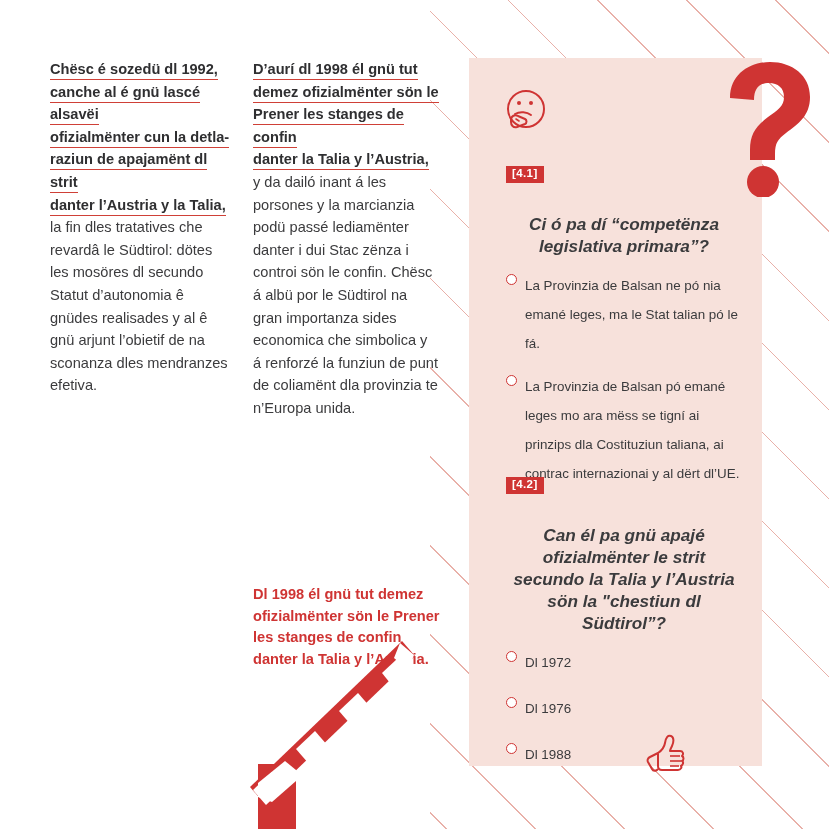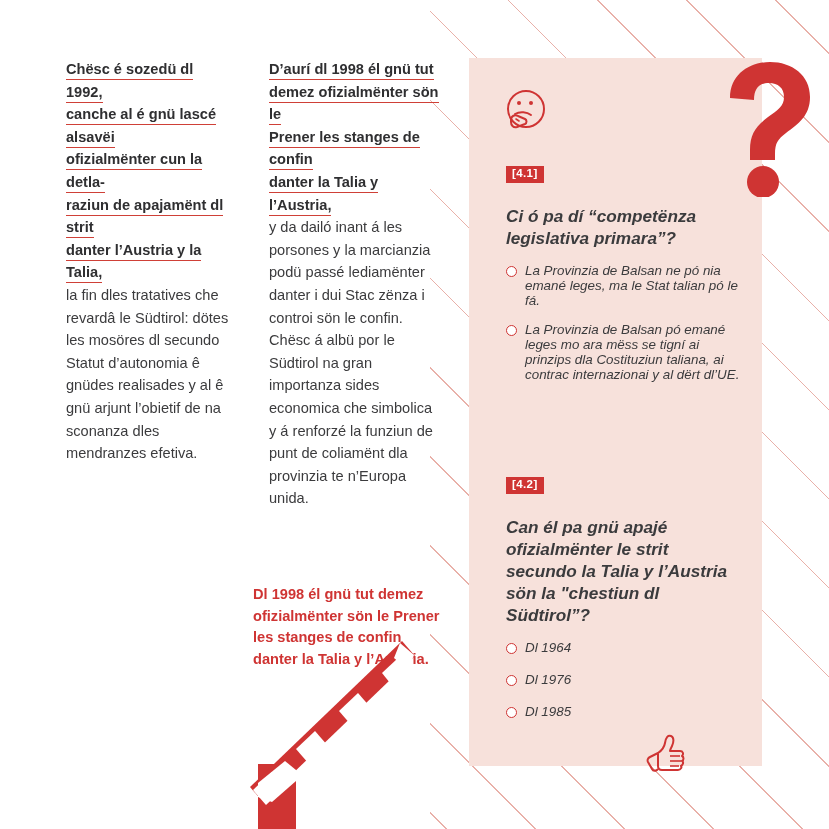--- a/index.html
+++ b/index.html
@@ -46,21 +46,21 @@
   
   .col {
     position: absolute;
     color: #3b3b3d;
     font-size: 14.6px;
     line-height: 22.6px;
   }
   #col1 { left: 50px; top: 58px;  width: 183px; }
   #col2 { left: 253px; top: 58px; width: 186px; }
 
-  .col p { margin: 0 0 22px 16px; }
+  .col p { margin: 0 0 22px 0; }
 
   .lead {
     font-weight: bold;
     color: #2f2f31;
   }
   
   .lead .ul {
     border-bottom: 1.3px solid #cf4037;
     display: inline;
     box-decoration-break: clone;
@@ -139,28 +139,28 @@
     line-height: 1;
     margin-bottom: 14px;
   }
 
   .qtext {
     font-style: italic;
     font-weight: bold;
     font-size: 17.2px;
     line-height: 22px;
     color: #3b3b3d;
-    margin: 8px 0 14px 0;
+    margin: 16px 0 14px 0;
+    text-align: center;
   }
 
   .opt {
     position: relative;
-    font-style: italic;
     font-size: 13.4px;
-    line-height: 15px;
+    line-height: 29px;
     color: #3b3b3d;
     margin: 0 0 14px 0;
     padding-left: 19px;
   }
   .opt .radio {
     position: absolute;
     left: 0;
     top: 3.5px;
     width: 11px;
     height: 11px;
@@ -244,25 +244,25 @@
       <span class="radio"></span>
       <span>La Provinzia de Balsan pó emané leges mo ara mëss se tigní ai prinzips dla Costituziun taliana, ai contrac internazionai y al dërt dl’UE.</span>
     </div>
   </div>
 
   <div class="qblock" id="q42">
     <div class="badge">[4.2]</div>
     <div class="qtext">Can él pa gnü apajé ofizialmënter le strit secundo la Talia y l’Austria sön la "chestiun dl Südtirol”?</div>
     <div class="opt tight">
       <span class="radio"></span>
-      <span>Dl 1964</span>
+      <span>Dl 1972</span>
     </div>
     <div class="opt tight">
       <span class="radio"></span>
       <span>Dl 1976</span>
     </div>
     <div class="opt tight">
       <span class="radio"></span>
-      <span>Dl 1985</span>
+      <span>Dl 1988</span>
     </div>
   </div>
 
 </div>
 
 </body></html>

